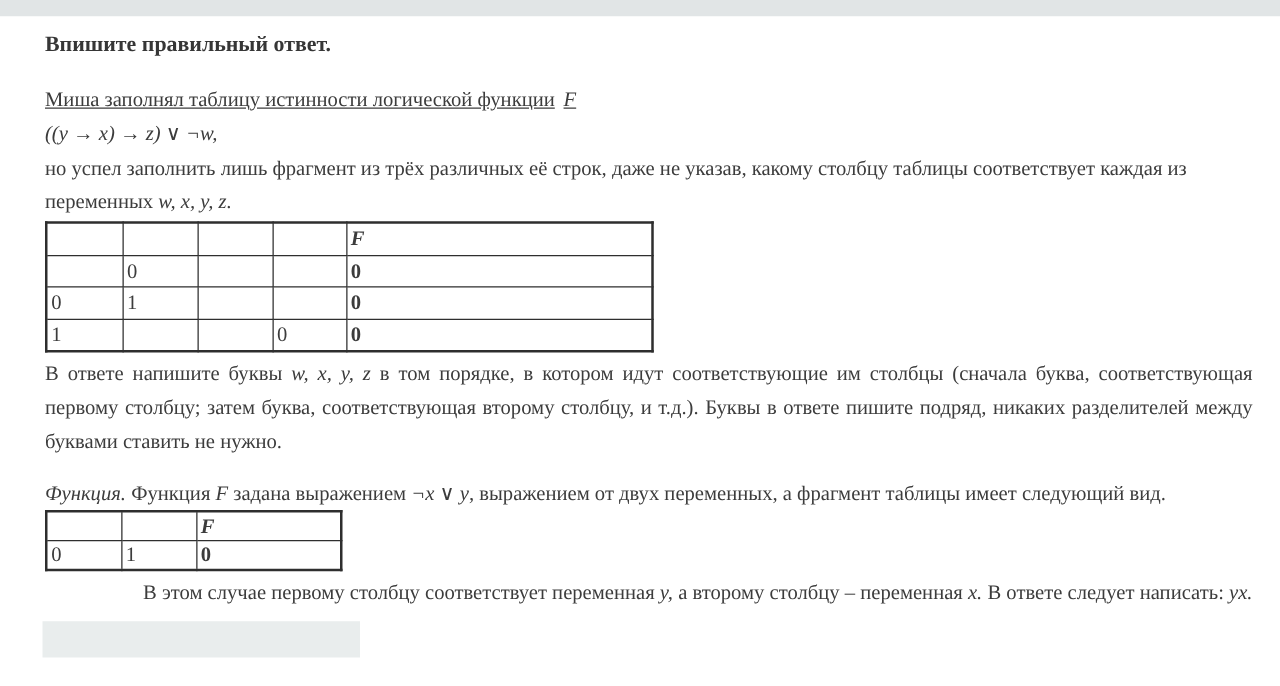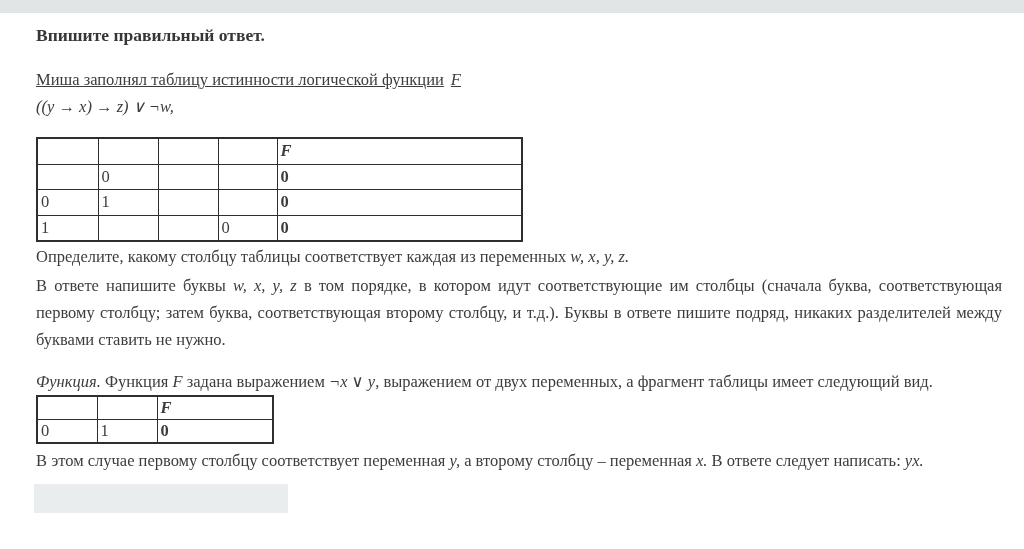--- a/index.html
+++ b/index.html
@@ -26,31 +26,31 @@
     font-size: 17.5px;
     font-weight: bold;
     color: #363636;
     margin: 0 0 23px 0;
   }
   p {
     margin: 0;
     line-height: 21px;
   }
   .p1 { margin-bottom: 6px; text-decoration: underline; }
-  .formula-line { margin-bottom: 20px; font-family: Liberation Serif, serif; }
+  .formula-line { margin-bottom: 5px; }
   .p2 { margin-bottom: 3px; line-height: 26px; }
   .p3 { margin-top: 4px; margin-bottom: 5px; }
   .p4 {
     margin-bottom: 18px;
     line-height: 27px;
     text-align: justify;
     text-align-last: left;
   }
   .pex { margin-bottom: 3px; }
-  .p5 { margin-top: 6px; margin-bottom: 13px; }
+  .p5 { margin-top: 6px; margin-bottom: 13px; text-align: right; }
   .v { font-style: italic; }
   .f-sp { margin-left: 7px; }
   .vars-sp { margin-left: 4px; }
 
   table {
     border-collapse: collapse;
     table-layout: fixed;
     border: 2px solid #2e2e2e;
   }
   .tbl-main { width: 485px; margin-bottom: 3px; }
@@ -91,20 +91,22 @@
 <div class="topbar"></div>
 
 <div class="content">
 
   <p class="heading">Впишите правильный ответ.</p>
 
   <p class="p1"><span>Миша заполнял таблицу истинности логической функции</span><span class="v f-sp">F</span></p>
 
   <p class="formula-line"><span class="v">((y → x) → z) ∨ ¬w,</span></p>
 
+  <p class="p2"><span>но успел заполнить лишь фрагмент из трёх различных её строк, даже не указав, какому столбцу таблицы соответствует каждая из переменных</span>
+    <span class="v">w, x, y, z.</span></p>
 
   <table class="tbl-main">
     <colgroup>
       <col style="width:61px">
         <col style="width:60px">
         <col style="width:60px">
         <col style="width:59px">
         <col style="width:245px">
     </colgroup>
     <tbody>
@@ -132,21 +134,20 @@
     <tr>
       <td>1</td>
       <td></td>
       <td></td>
       <td>0</td>
       <td class="fcol">0</td>
     </tr>
   </tbody>
     </table>
 
-  <p class="p3"><span>Определите, какому столбцу таблицы соответствует каждая из переменных</span><span class="v vars-sp f-sp">w, x, y, z.</span></p>
 
   <p class="p4"><span>В ответе напишите буквы</span>
     <span class="v">w, x, y, z</span>
     <span>в том порядке, в котором идут соответствующие им столбцы (сначала буква, соответствующая первому столбцу; затем буква, соответствующая второму столбцу, и т.д.). Буквы в ответе пишите подряд, никаких разделителей между буквами ставить не нужно.</span></p>
 
   <p class="pex"><span class="v">Функция.</span>
     <span>Функция</span>
     <span class="v">F</span>
     <span>задана выражением</span>
     <span class="v">¬x ∨ y</span><span>, выражением от двух переменных, а фрагмент таблицы имеет следующий вид.</span></p>

